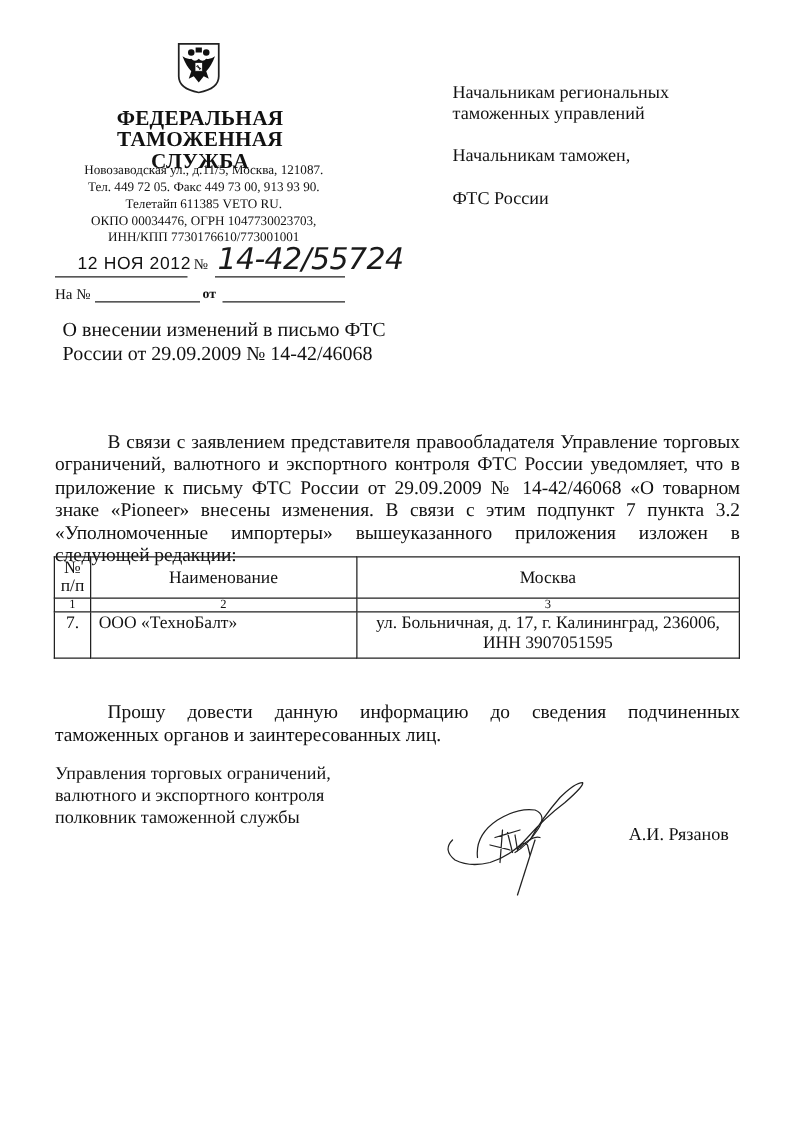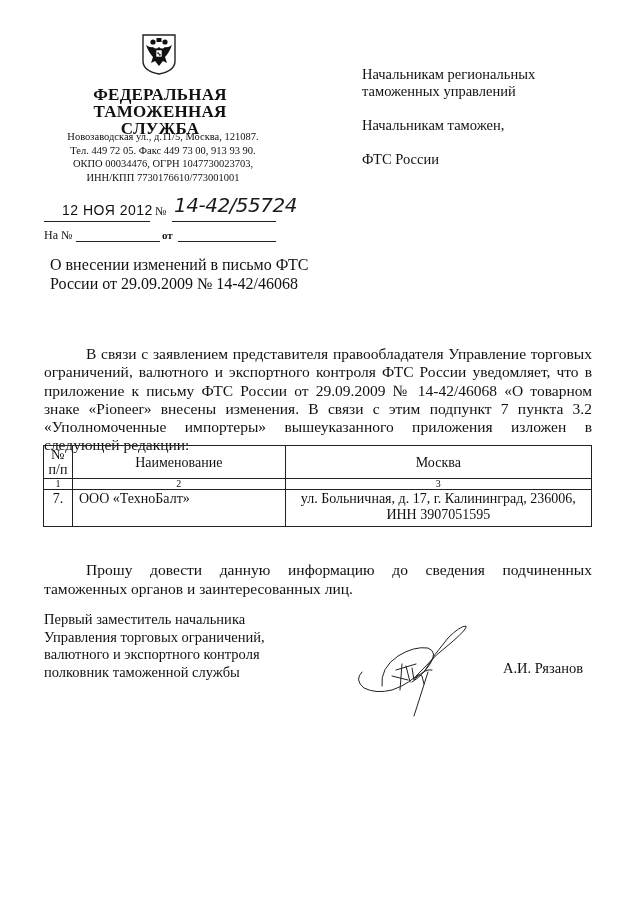--- a/index.html
+++ b/index.html
@@ -9,21 +9,21 @@
 
   
   .emblem { left: 141px; top: 33px; width: 36px; height: 42px; }
   .org-name { left: 60px; top: 86px; width: 200px; text-align: center; font-weight: bold; font-size: 17px; line-height: 17px; letter-spacing: 0.2px; }
   .org-contacts { left: 46px; top: 130px; width: 234px; text-align: center; font-size: 10.5px; line-height: 13.5px; }
 
   .date-line { left: 44px; top: 200px; width: 106px; height: 22px; border-bottom: 1px solid #222; }
   .date-text { left: 62px; top: 202px; font-family: "Liberation Sans", sans-serif; font-size: 14px; letter-spacing: 0.5px; }
   .num-label { left: 155px; top: 204px; font-size: 12px; }
   .num-line { left: 172px; top: 200px; width: 104px; height: 22px; border-bottom: 1px solid #222; }
-  .num-text { left: 174px; top: 193px; font-family: "DejaVu Sans", sans-serif; font-style: italic; font-size: 20px; letter-spacing: -0.5px; color: #1a1a1a; }
+  .num-text { left: 174px; top: 193px; font-family: "DejaVu Sans", sans-serif; font-style: italic; font-size: 24px; letter-spacing: -0.5px; color: #1a1a1a; }
   .na-label { left: 44px; top: 228px; font-size: 12px; }
   .na-line { left: 76px; top: 228px; width: 84px; height: 14px; border-bottom: 1px solid #222; }
   .ot-label { left: 162px; top: 229px; font-size: 11px; font-weight: bold; }
   .ot-line { left: 178px; top: 228px; width: 98px; height: 14px; border-bottom: 1px solid #222; }
 
   .recipients { left: 362px; top: 66px; width: 250px; font-size: 14.5px; line-height: 17px; }
   .recipients p { margin-bottom: 17px; }
 
   .subject { left: 50px; top: 256px; width: 280px; font-size: 16px; line-height: 18.5px; }
 
@@ -58,20 +58,21 @@
 </div>
 
 <div class="abs org-name">
   <div>ФЕДЕРАЛЬНАЯ</div>
   <div>ТАМОЖЕННАЯ СЛУЖБА</div>
 </div>
 
 <div class="abs org-contacts">
   <div>Новозаводская ул., д.11/5, Москва, 121087.</div>
   <div>Тел. 449 72 05. Факс 449 73 00, 913 93 90.</div>
+  <div>Телетайп 611385 VETO RU.</div>
   <div>ОКПО 00034476, ОГРН 1047730023703,</div>
   <div>ИНН/КПП 7730176610/773001001</div>
 </div>
 
 <div class="abs date-line"></div>
 <div class="abs date-text">12 НОЯ 2012</div>
 <div class="abs num-label">№</div>
 <div class="abs num-line"></div>
 <div class="abs num-text">14-42/55724</div>
 <div class="abs na-label">На №</div>
@@ -125,21 +126,20 @@
       <span>ул. Больничная, д. 17, г. Калининград, 236006,</span><br>
       <span>ИНН 3907051595</span>
     </td>
   </tr>
 </tbody>
   </table>
 
 <div class="abs request">Прошу довести данную информацию до сведения подчиненных таможенных органов и заинтересованных лиц.</div>
 
 <div class="abs signer">
-  <div>Первый заместитель начальника</div>
   <div>Управления торговых ограничений,</div>
   <div>валютного и экспортного контроля</div>
   <div>полковник таможенной службы</div>
 </div>
 
 <div class="abs signature">
   <svg width="130" height="100" viewBox="0 0 130 100" fill="none" stroke="#222" stroke-width="1" stroke-linecap="round">
     <path d="M10 52 Q2 60 12 68 Q24 74 40 70 Q58 64 70 50 Q84 34 100 22 Q116 8 114 6 Q108 6 96 18 Q82 34 72 52"></path>
     <path d="M30 66 Q28 48 46 36 Q62 26 76 28 Q86 32 78 44 Q70 56 60 62"></path>
     <path d="M44 50 L64 44 M40 56 L56 60 M50 44 L48 70 M54 46 L58 62 M60 48 L62 60 Q66 52 70 56 L72 64"></path>

